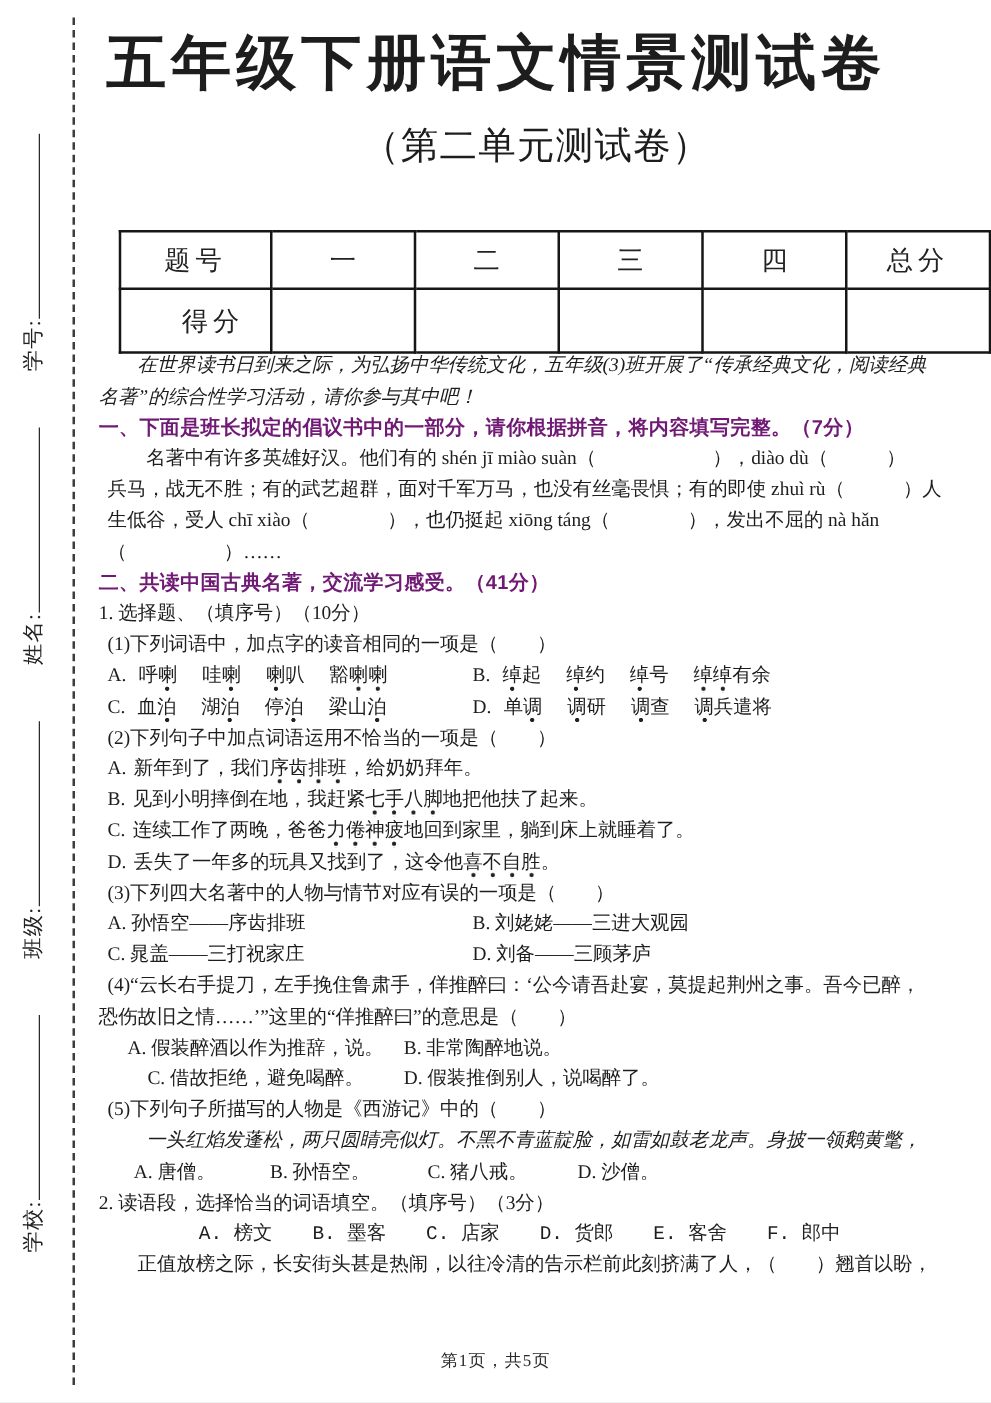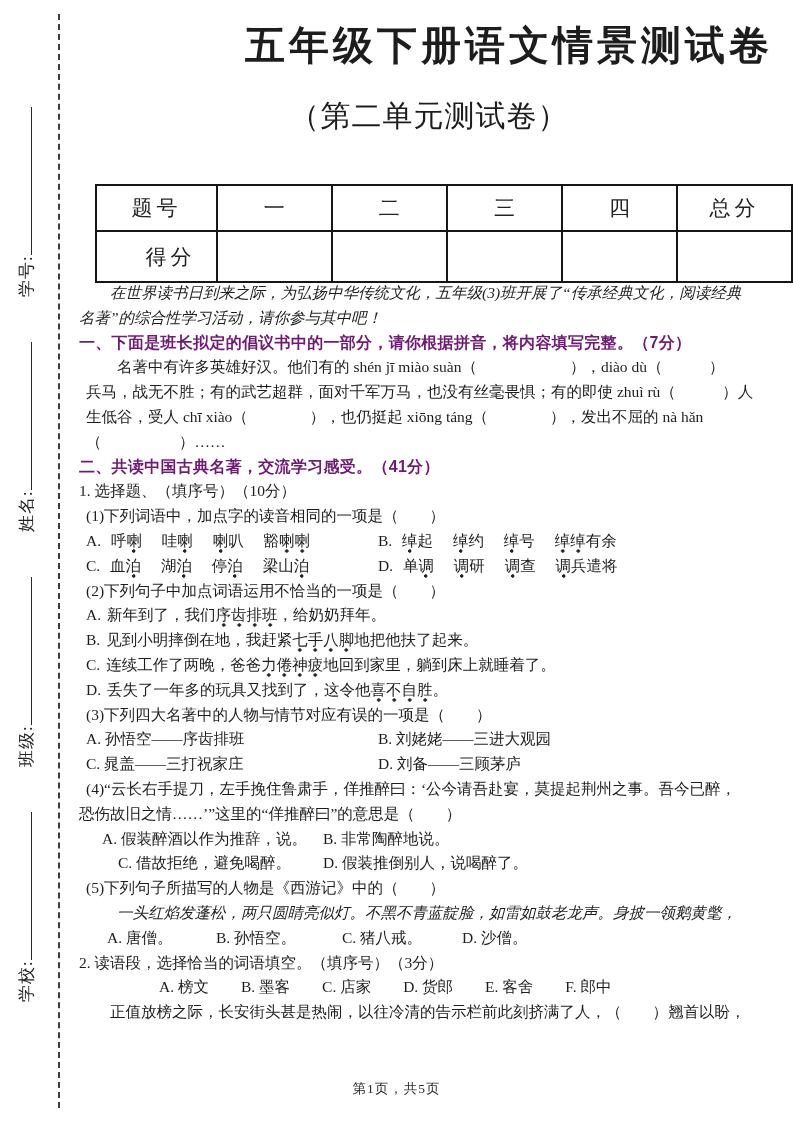--- a/index.html
+++ b/index.html
@@ -16,22 +16,22 @@
   }
   .student-fields {
     position:absolute; left:15px; top:1002px; width:920px; height:24px;
     transform-origin:0 0; transform:rotate(-90deg);
     white-space:nowrap; font-size:17px; letter-spacing:1px; color:#222;
   }
   .m-field { display:inline-block; margin-right:40px; }
   .m-line { display:inline-block; width:148px; height:15px; border-bottom:1.8px solid #2a2a2a; }
   
   .title {
-    position:absolute; top:22px; left:85px; right:20px; text-align:right;
-    font-size:40px; font-weight:600; letter-spacing:4px; line-height:1.2;
+    position:absolute; top:22px; left:85px; right:20px; text-align:left;
+    font-size:48px; font-weight:600; letter-spacing:4px; line-height:1.2;
   }
   .subtitle {
     position:absolute; top:96px; left:85px; right:20px; text-align:center;
     font-size:30px; font-weight:500; letter-spacing:1px;
   }
   
   .score-table { position:absolute; top:184px; left:95px; border-collapse:collapse; }
   .score-table td {
     border:2px solid #161616; width:108px; text-align:center; vertical-align:middle;
     font-size:21px; color:#222;
@@ -57,21 +57,21 @@
   .two-col.narrow .col-l { width:237px;text-align:center; }
   .word { margin-right:16px; }
   .g-label { margin-right:6px; }
   .dot {
     padding-bottom:5px;
     background-image:radial-gradient(circle at 50% 2px, #222 1.4px, rgba(0,0,0,0) 2px);
     background-size:1em 5px; background-repeat:repeat-x; background-position:0 100%;
   }
   .opts4 { display:flex; padding-left:8px;margin-left:20px; }
   .opts4 .o1 { width:109px; } .opts4 .o2 { width:126px; } .opts4 .o3 { width:120px; }
-  .bank { display:flex; padding-left:80px; }
+  .bank { display:flex; padding-left:80px;font-family:Liberation Mono, monospace; }
   .bank span { margin-right:32px; }
   .footer {
     position:absolute; top:1080px; left:0; right:0; text-align:center;
     font-size:13.5px; letter-spacing:1px; color:#2a2a2a;
   }
 </style>
 </head>
 <body>
 
 <div class="page">

